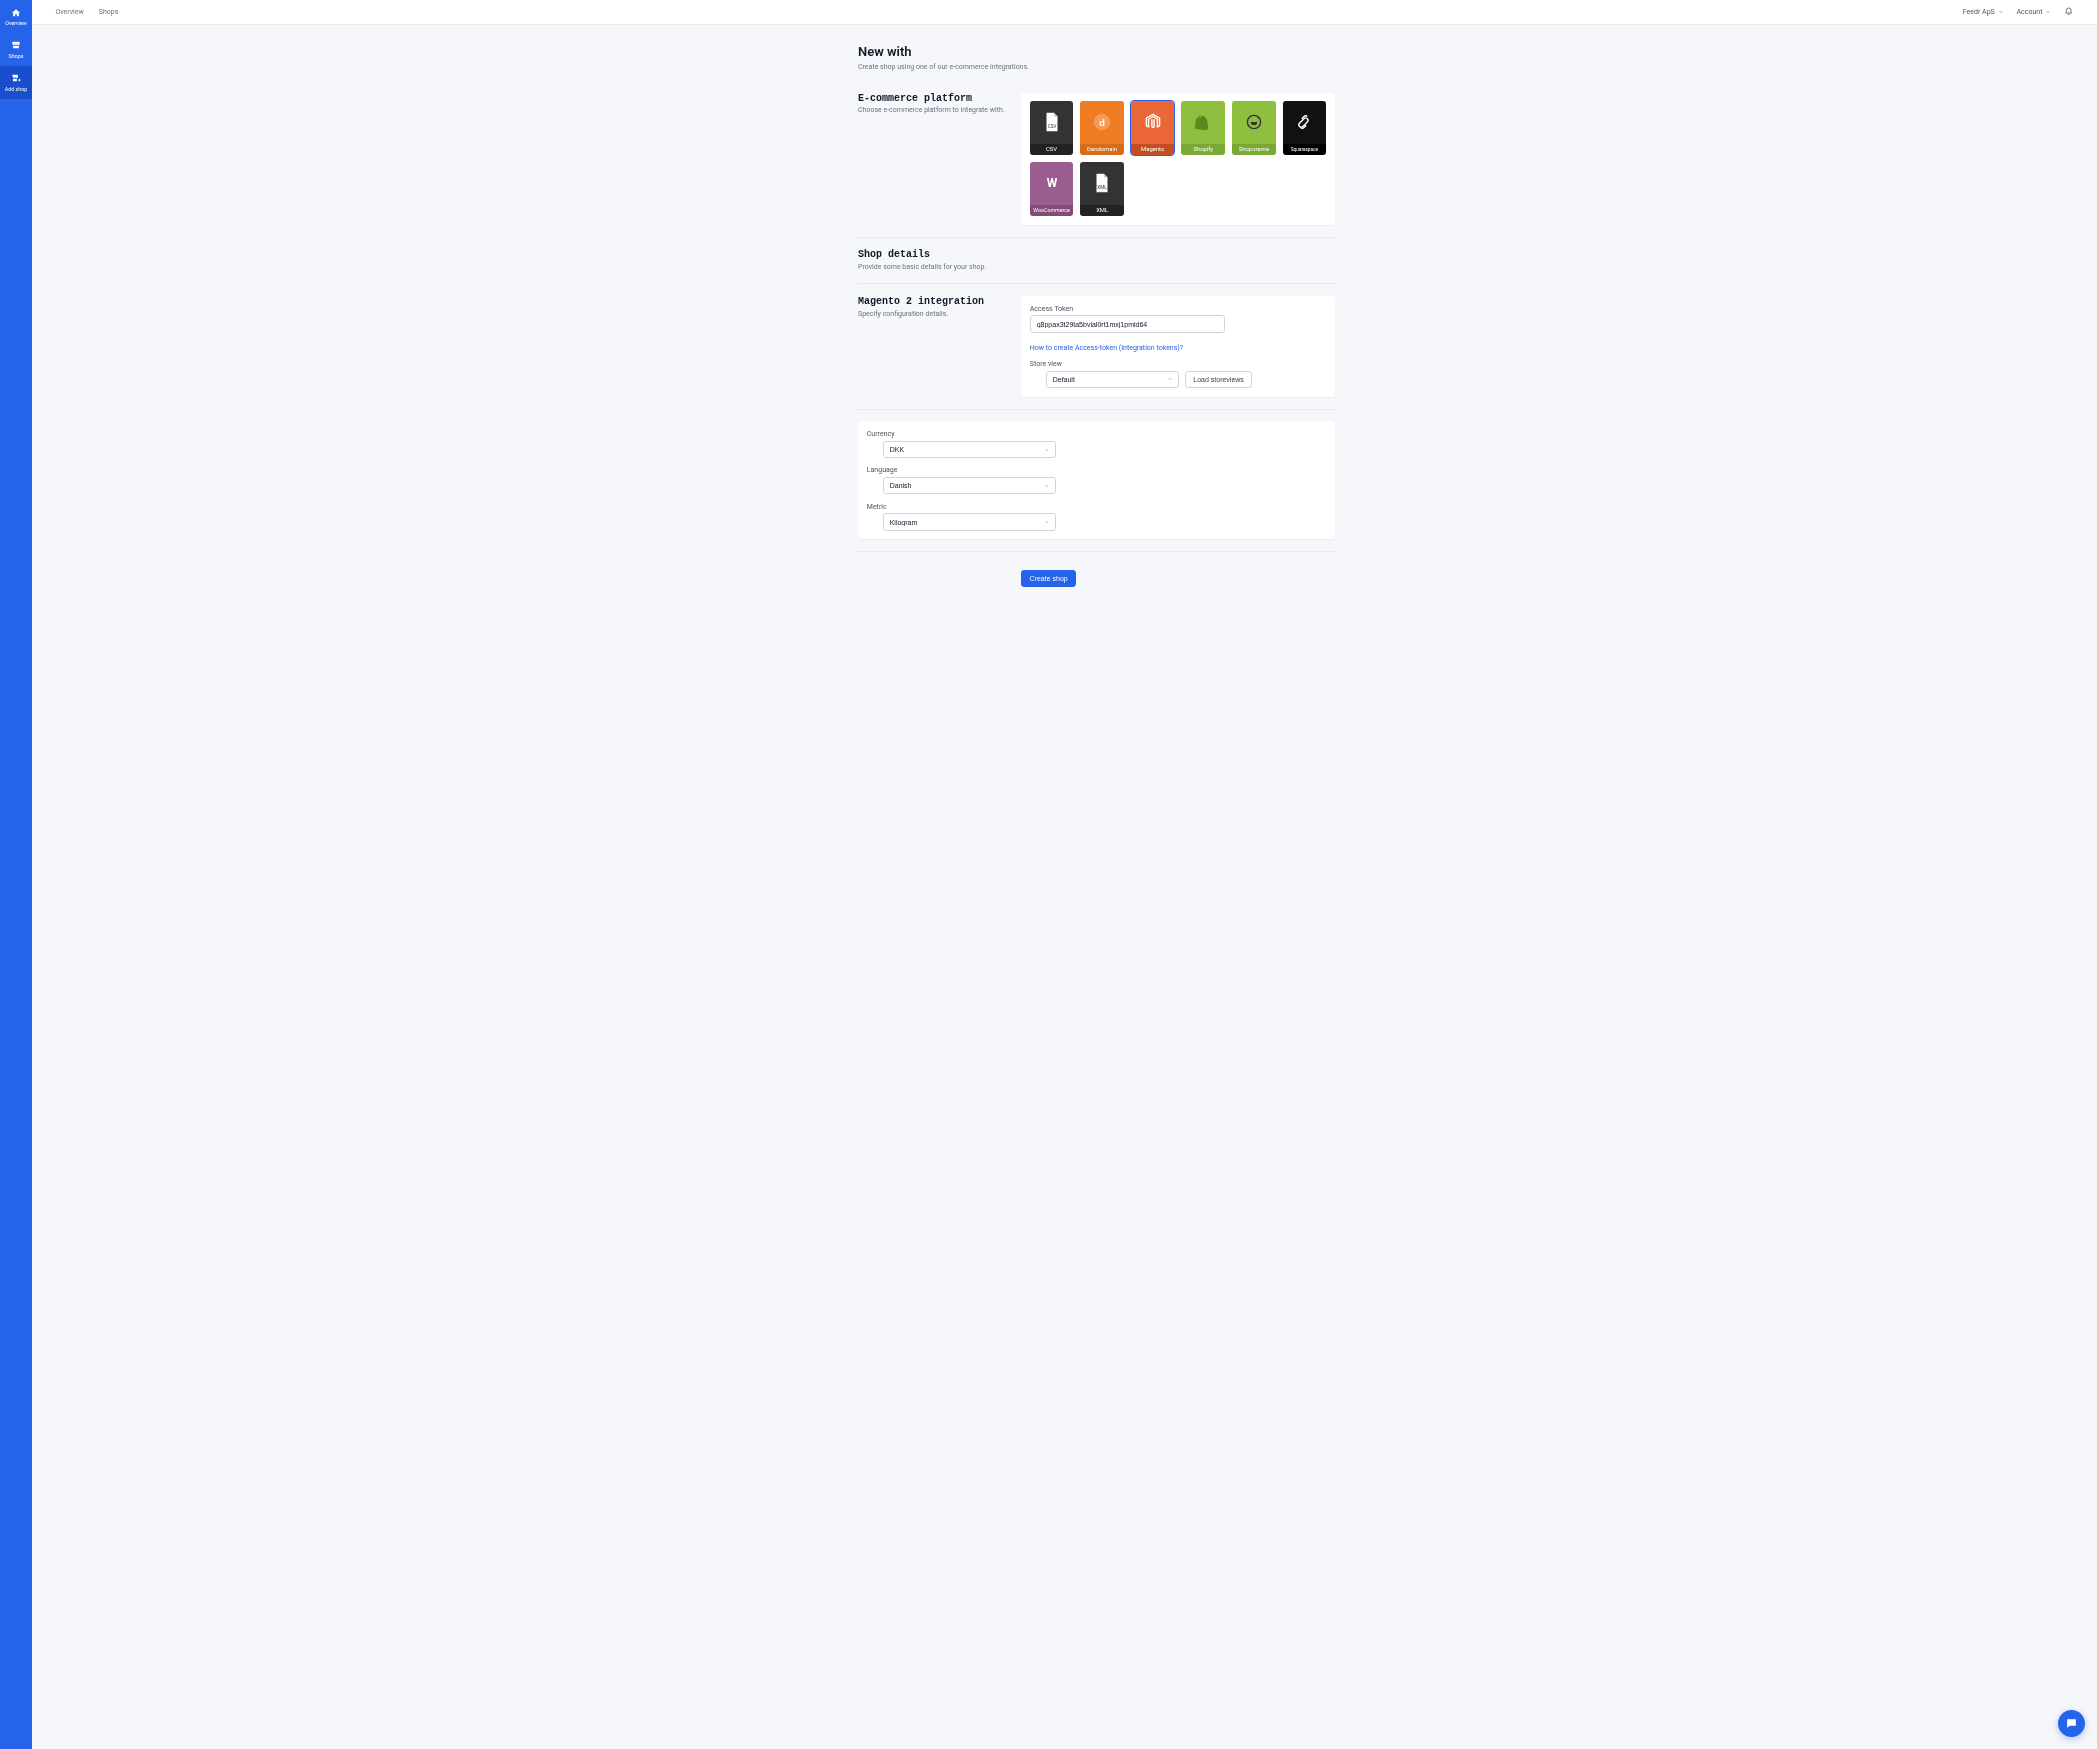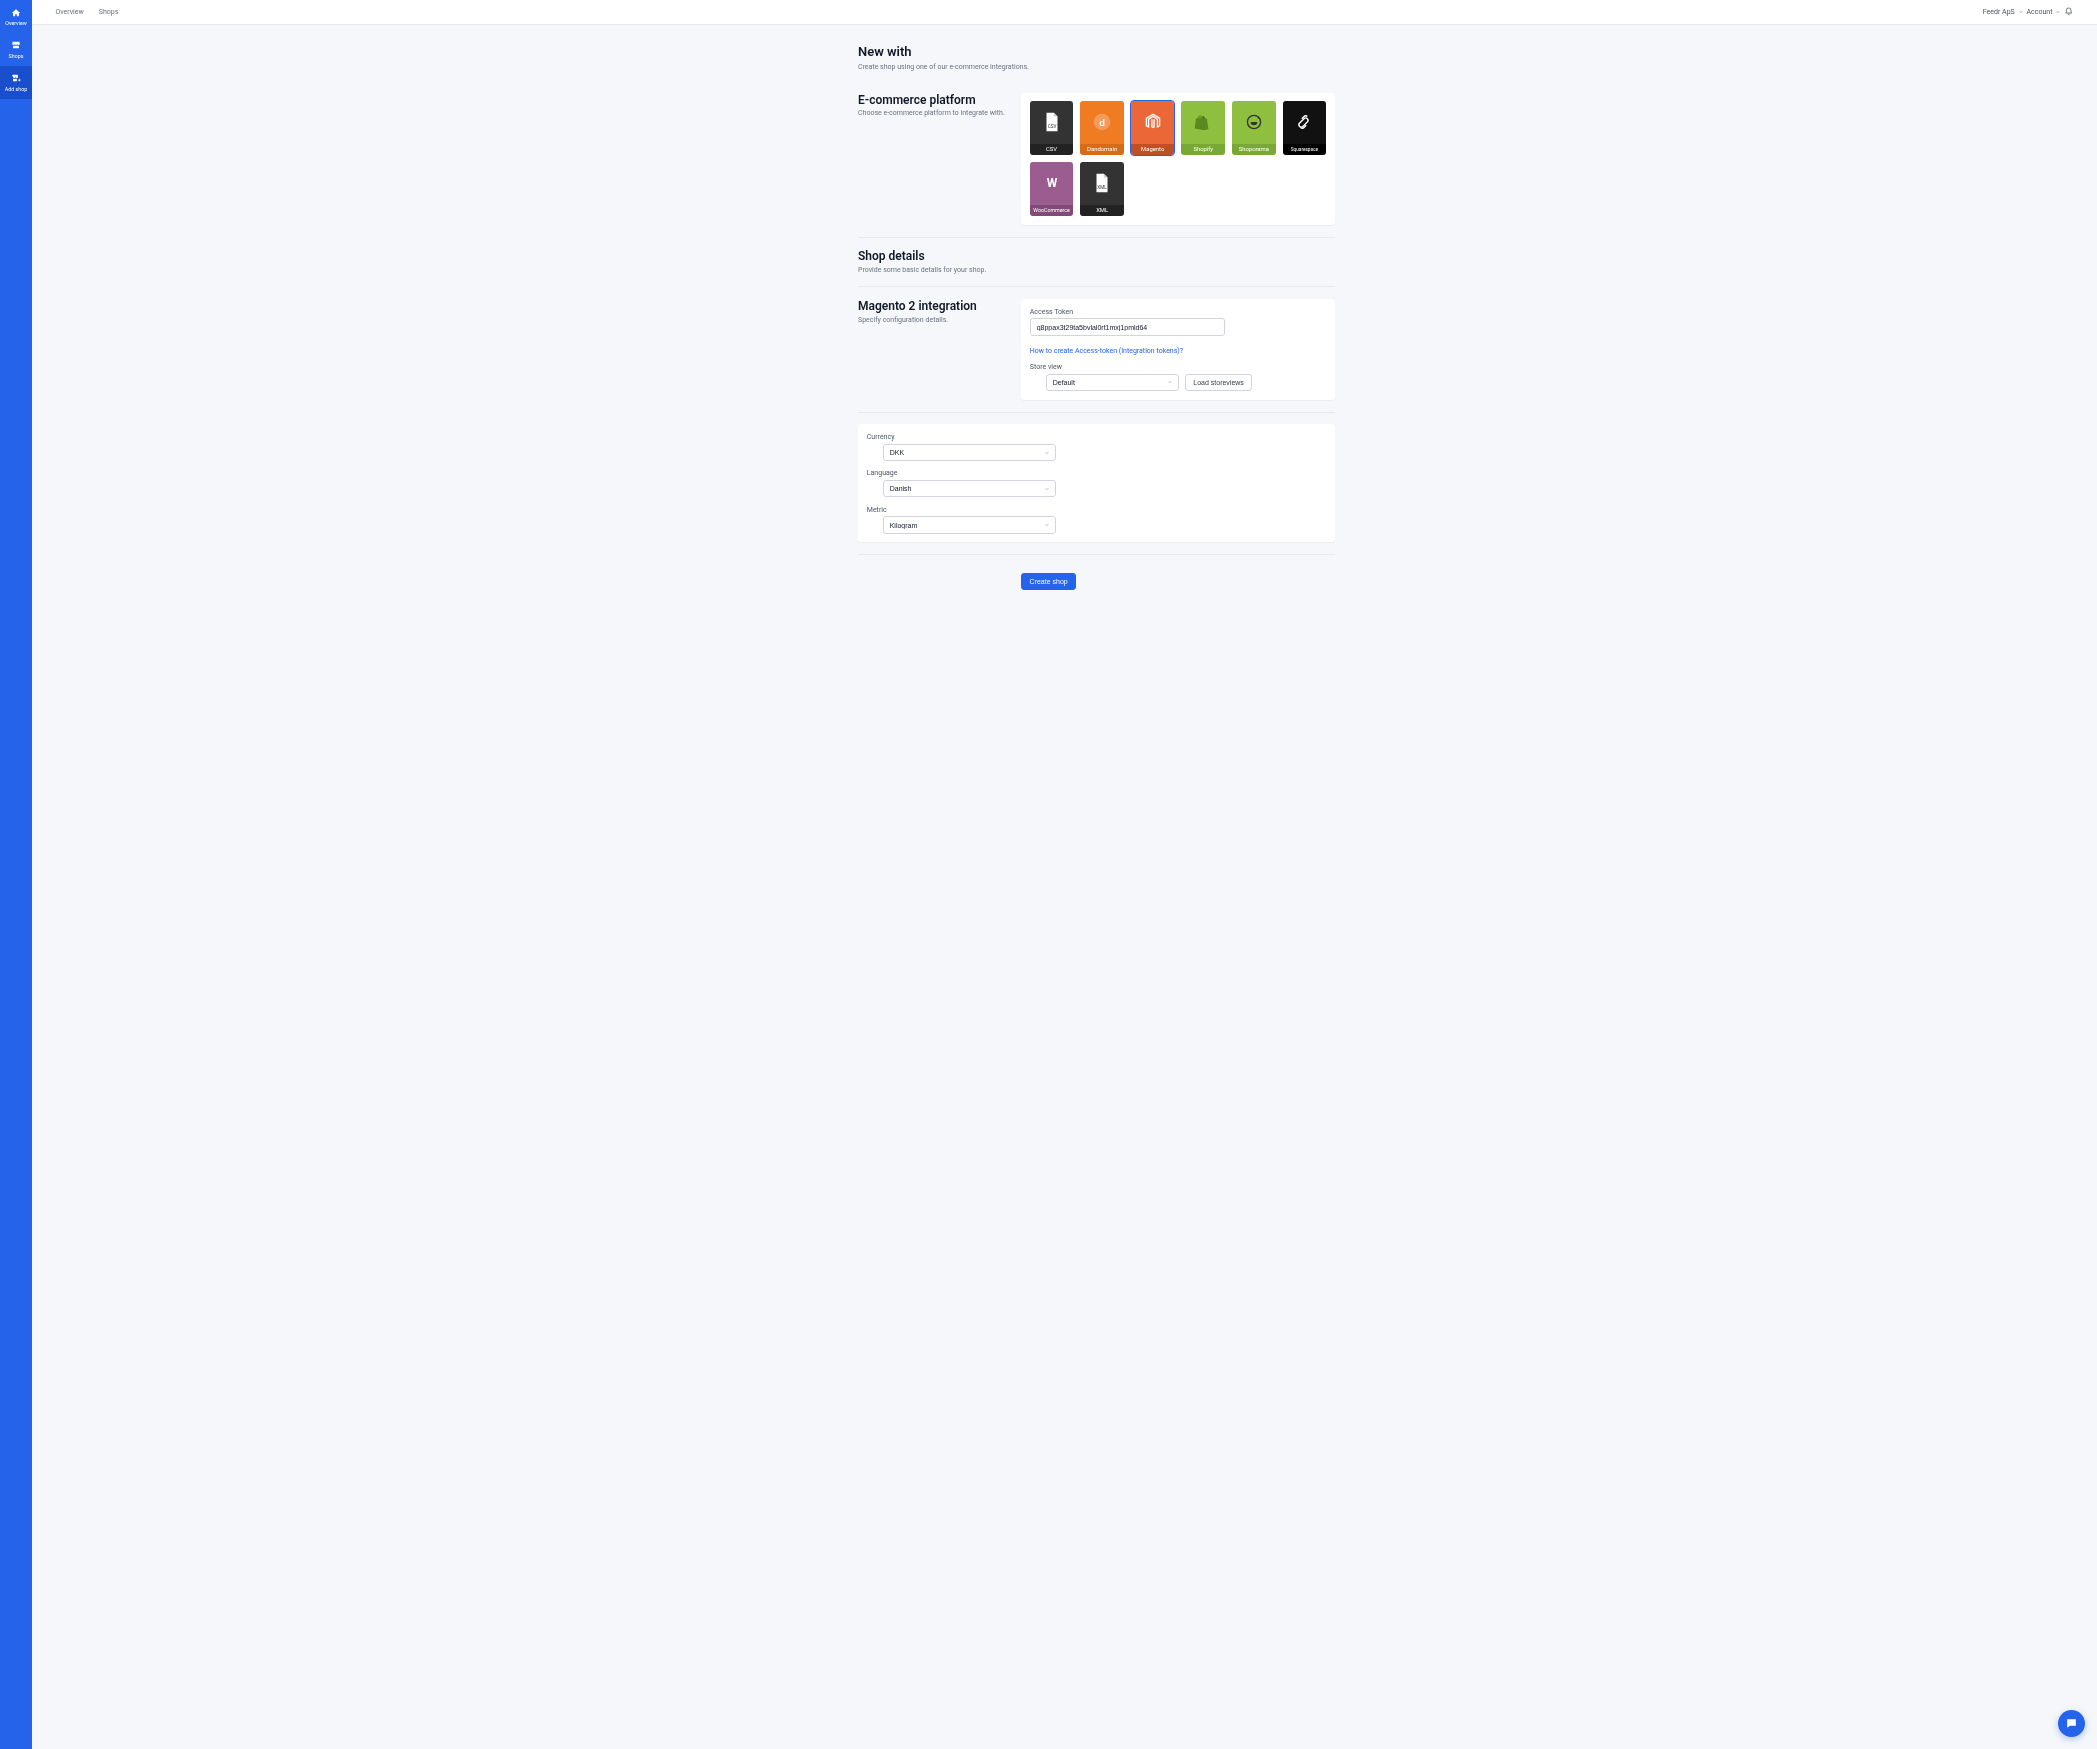--- a/index.html
+++ b/index.html
@@ -42,21 +42,21 @@
       background: #fff;
       border-bottom: 0.6px solid #e7e9ee;
       height: 25px;
       display: flex;
       align-items: center;
       padding: 0 23.4px 0 23.4px;
     }
     .topbar-left { display: flex; gap: 15px; }
     .topbar-link { color: #6b7280; font-size: 7px; cursor: pointer; }
     .topbar-spacer { flex: 1; }
-    .topbar-right { display: flex; align-items: center; gap: 3px; }
+    .topbar-right { display: flex; align-items: center; gap: 13px; }
     .topbar-dd { display: flex; align-items: center; gap: 2.9px; color: #4b5563; font-size: 7px; cursor: pointer; }
     .chev-dn { width: 5.9px; height: 5.9px; }
     .bell-wrap { cursor: pointer; color: #4b5563; }
     .bell-wrap svg { width: 9.4px; height: 9.4px; }
 
     
     .content {
       max-width: 607px;
       margin: 0 auto;
       width: 100%;
@@ -70,21 +70,21 @@
     .page-sub { font-size: 7px; color: #6b7280; margin-top: 3.5px; }
 
     .section {
       display: flex;
       border-bottom: 0.6px solid #e7e9ee;
       padding-bottom: 11.7px;
       margin-bottom: 11.7px;
     }
     .section:last-of-type { border-bottom: none; }
     .section-left { width: 163px; flex-shrink: 0; padding-right: 11.7px; }
-    .section-title { font-size: 12px; font-weight: 600; color: #111827; }
+    .section-title { font-size: 10px; font-weight: 600; color: #111827; font-family: Liberation Mono, monospace; }
     .section-sub { font-size: 7px; color: #6b7280; margin-top: 2.9px; }
     .section-right { flex: 1; }
 
     .card {
       background: #fff;
       border-radius: 3.5px;
       box-shadow: 0 0.6px 1.2px rgba(0,0,0,0.05);
       padding: 8.8px;
     }
 

